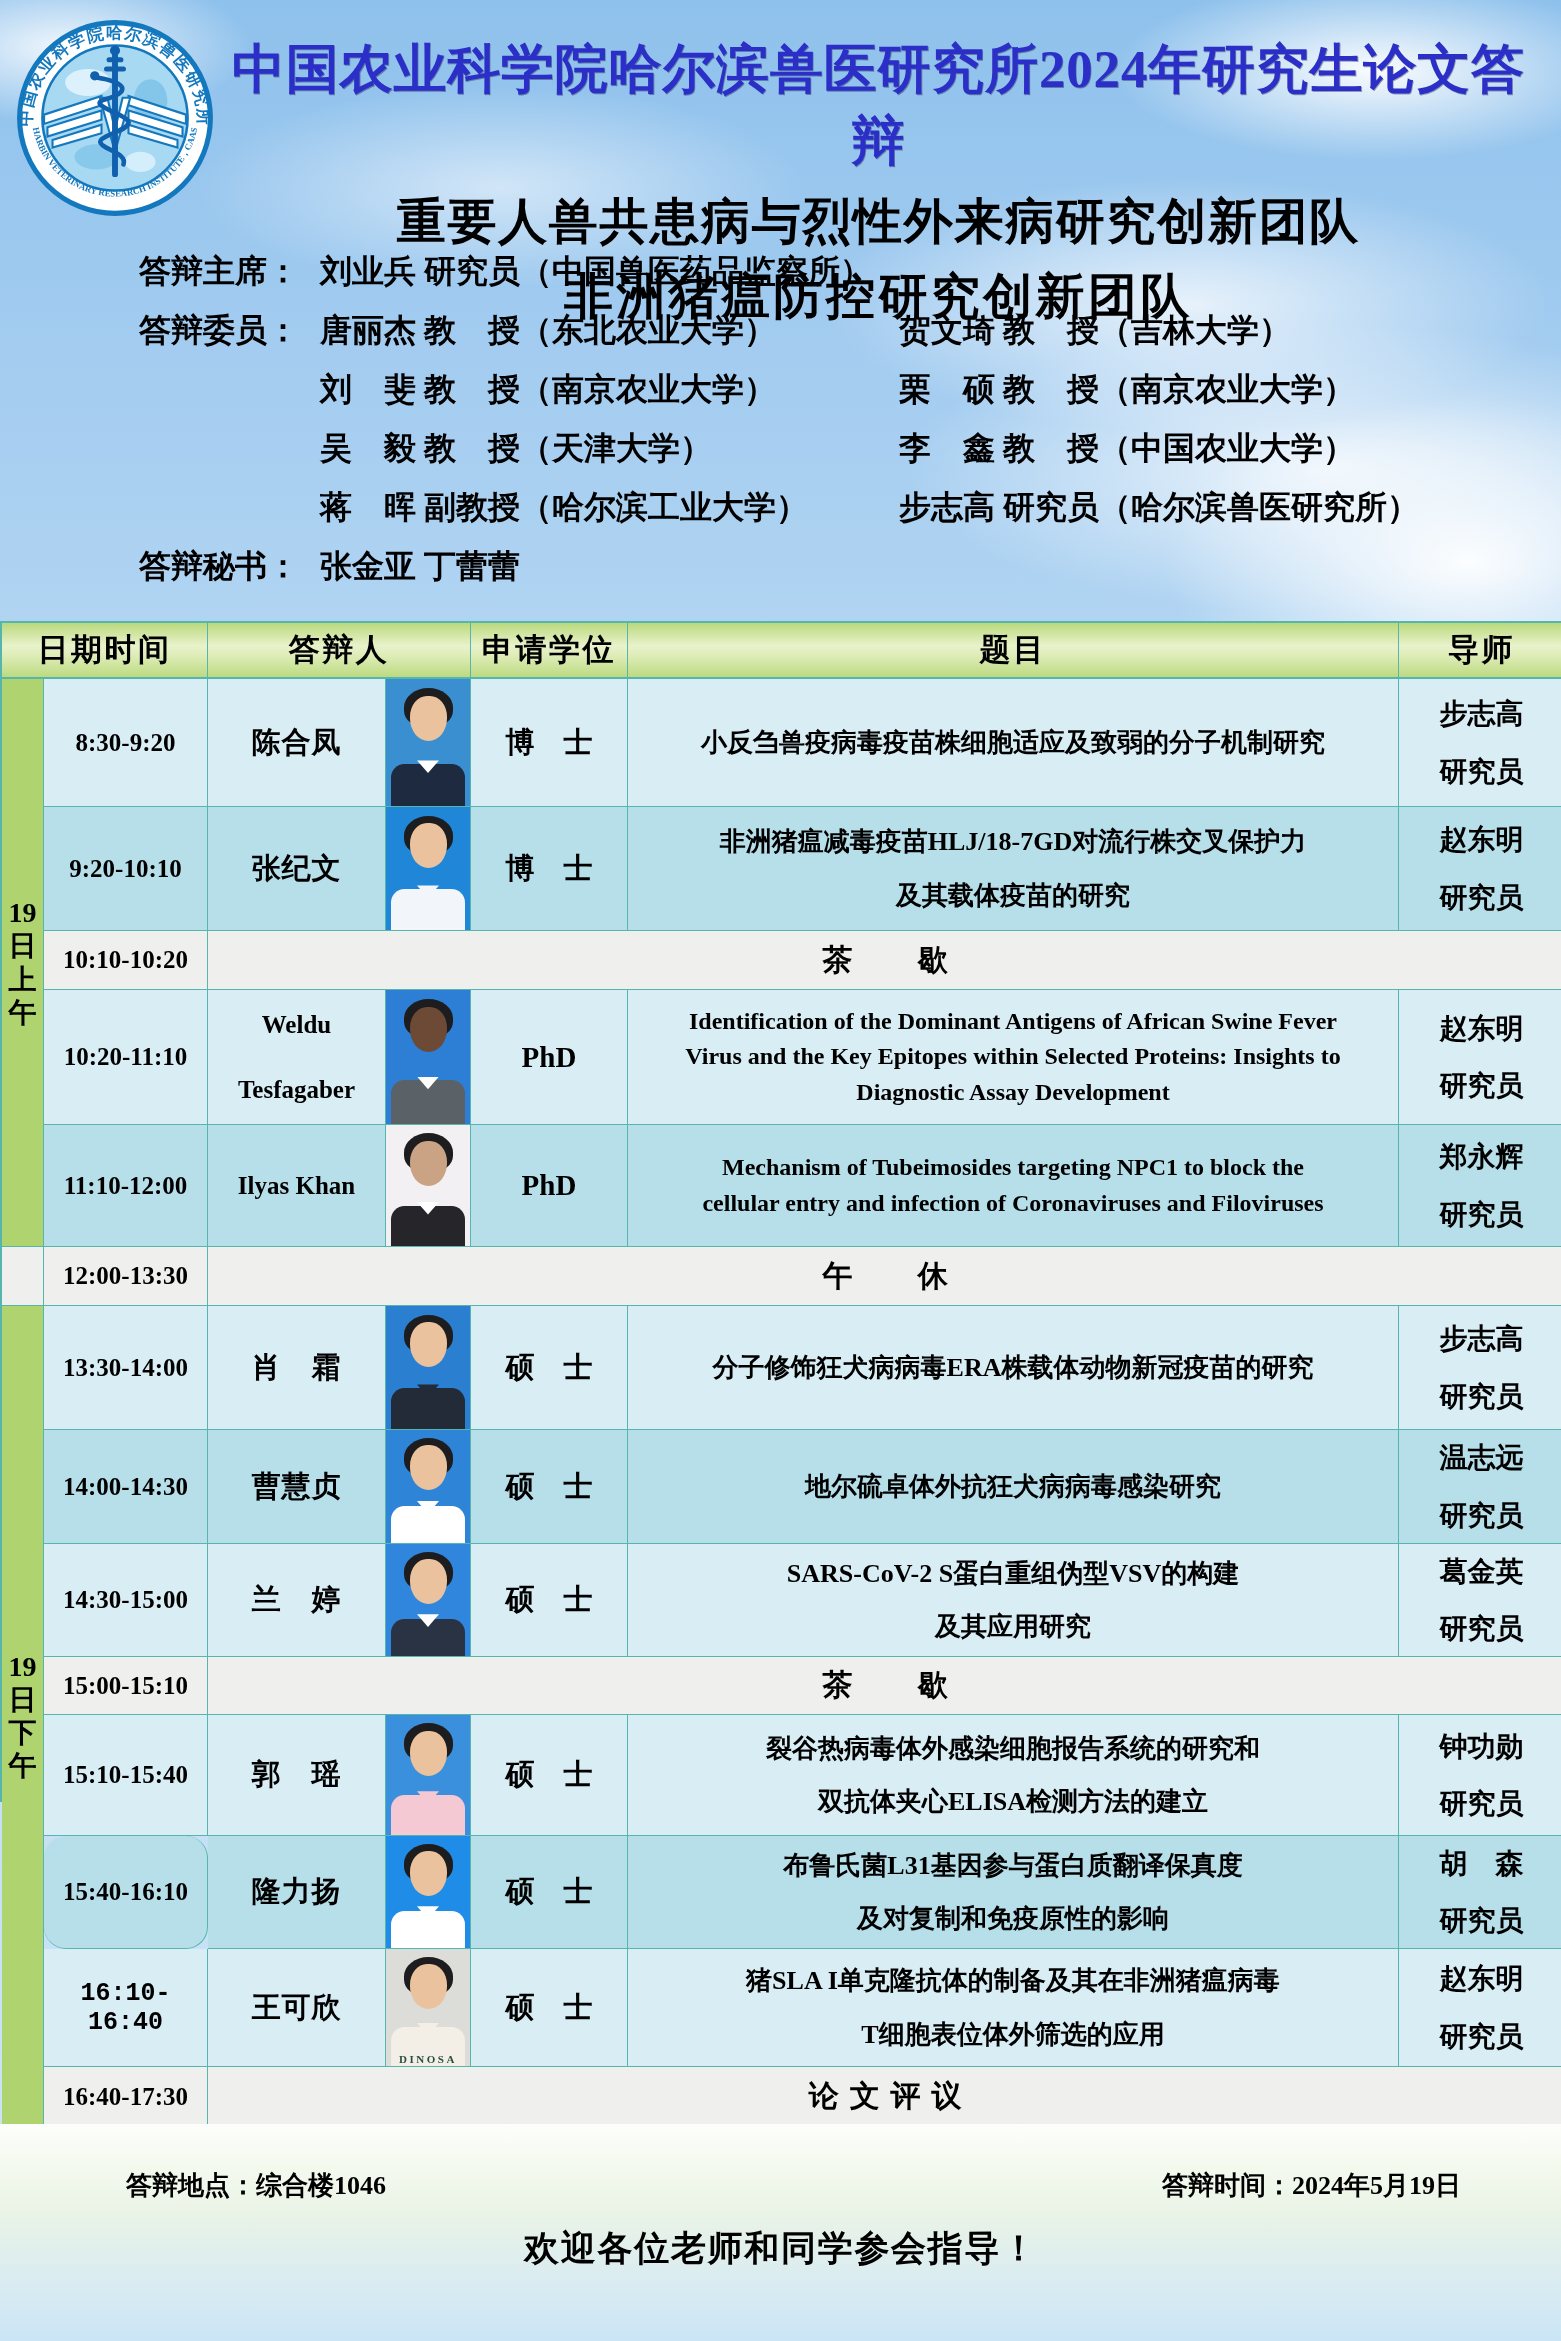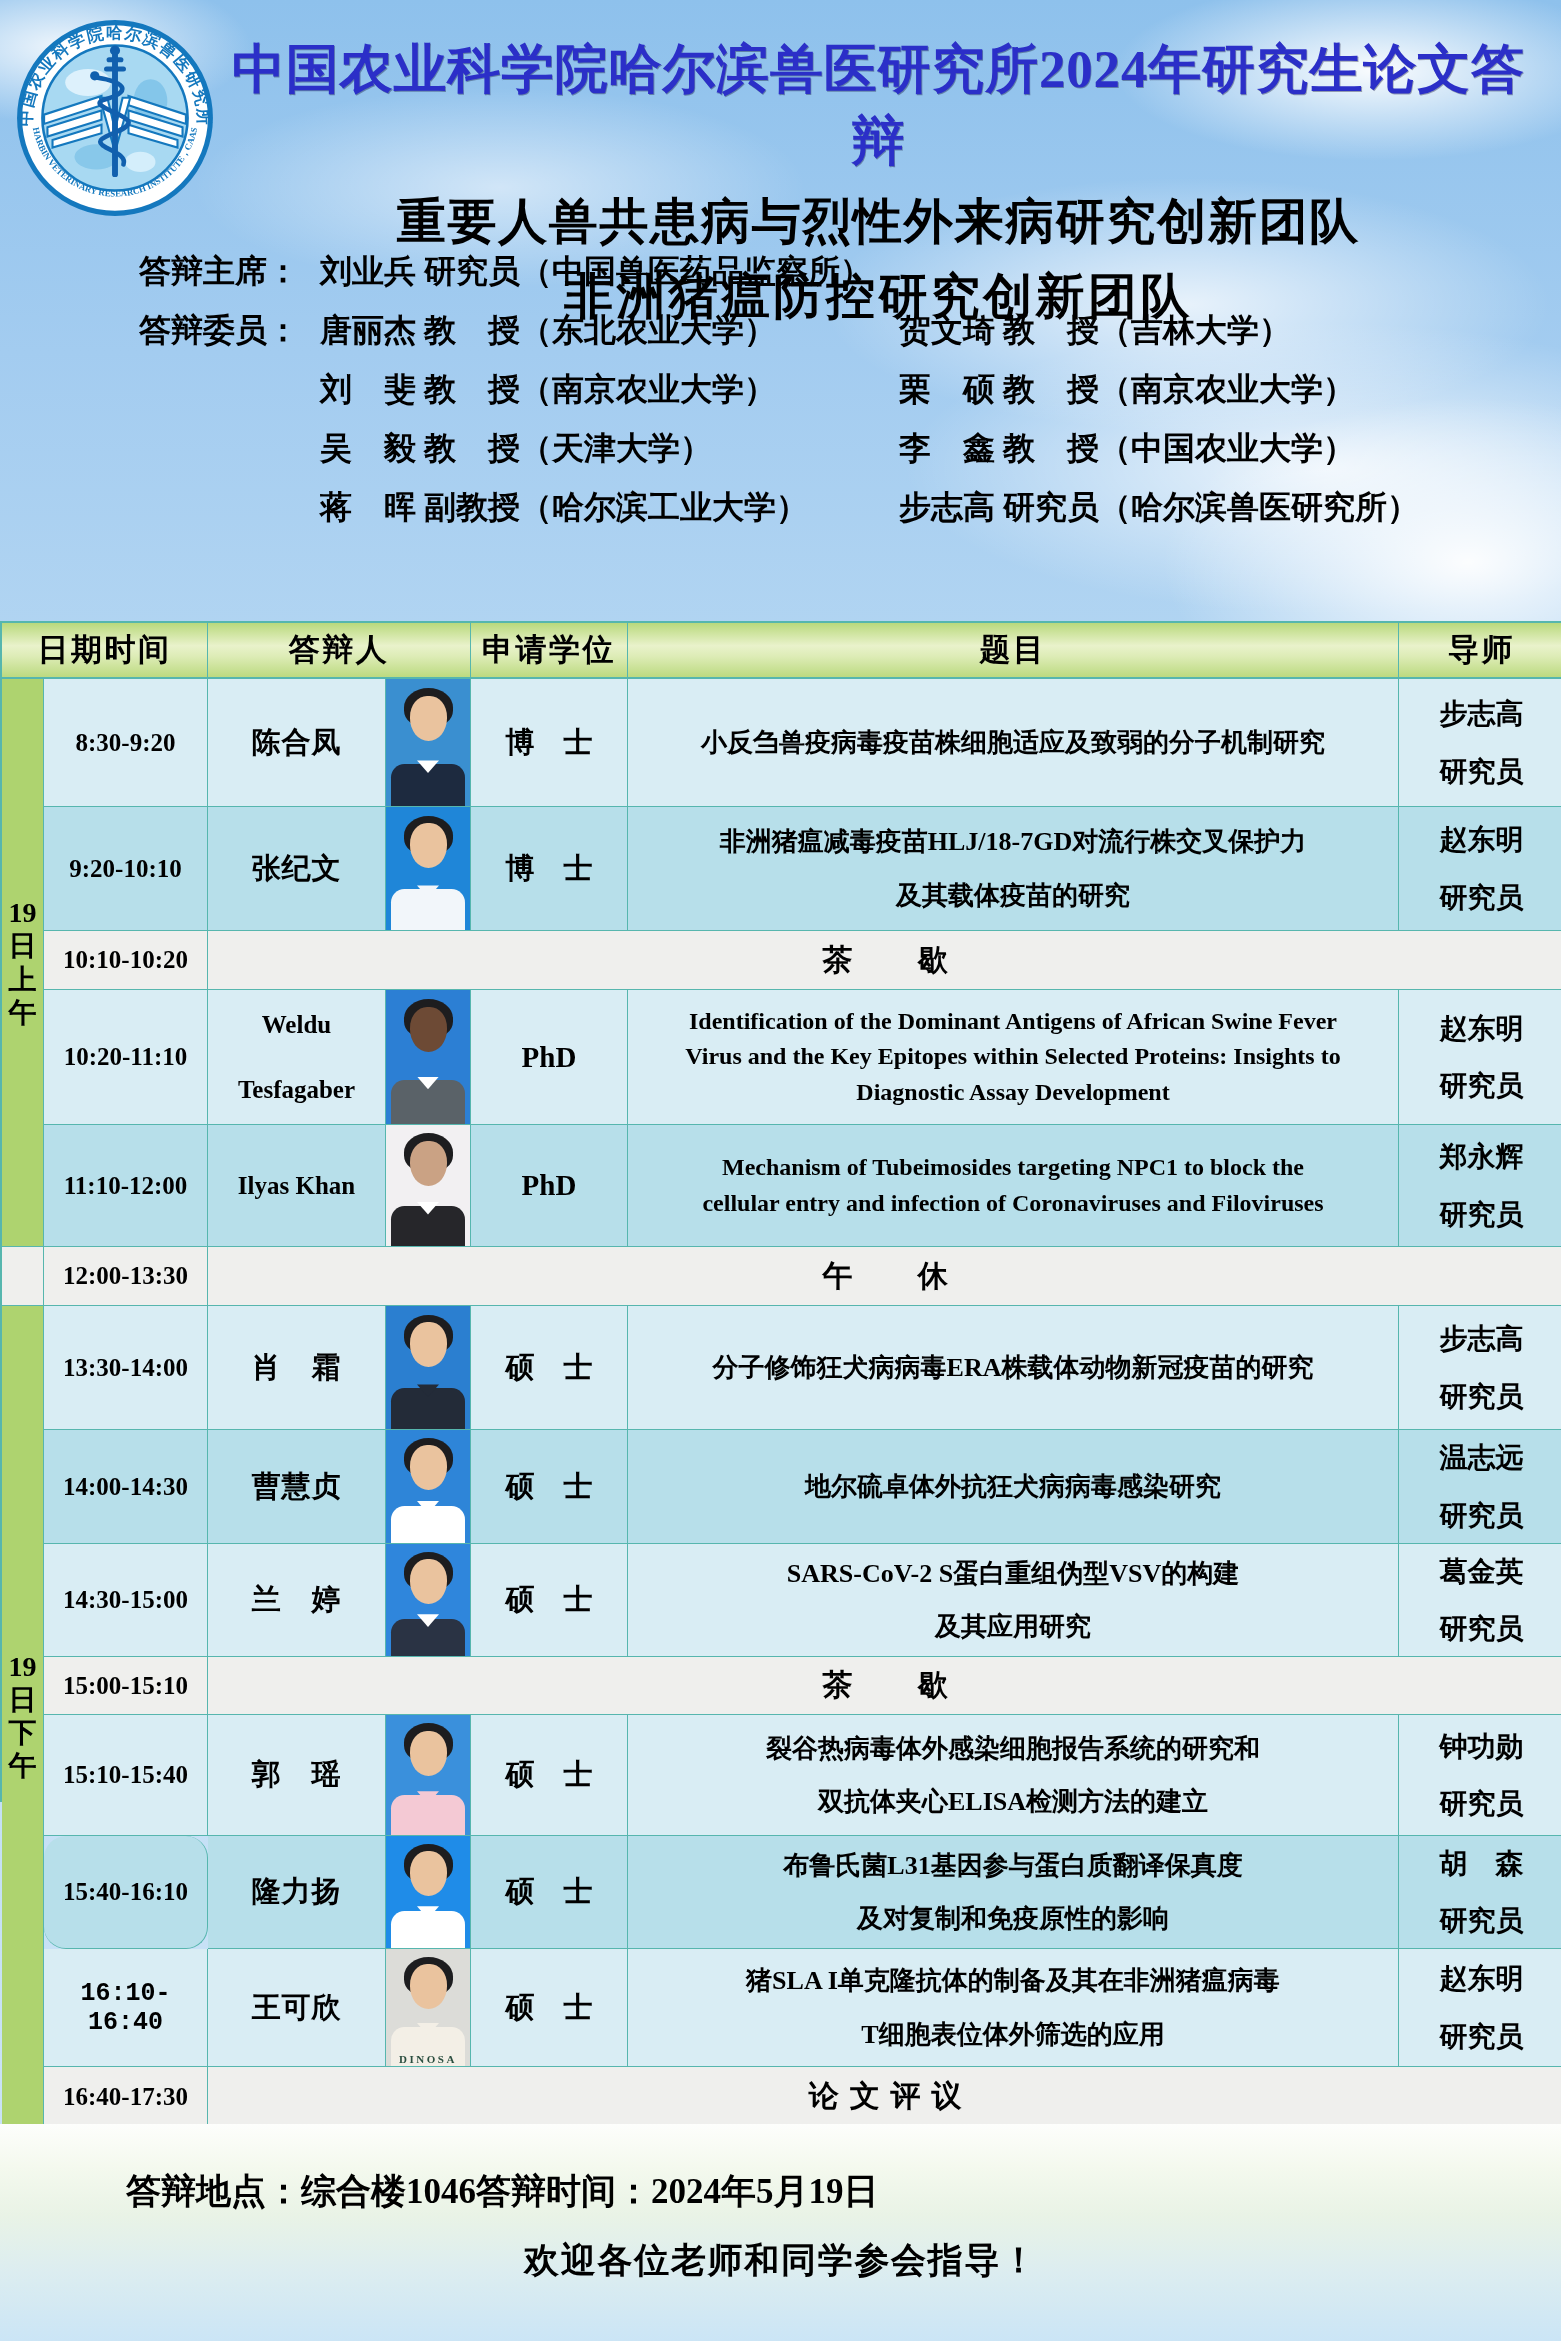--- a/index.html
+++ b/index.html
@@ -75,22 +75,22 @@
     border-radius:13.4px 13.4px 0 0;}
   .photo .collar{position:absolute; bottom:26%; left:50%; width:22px; height:12.6px; margin-left:-11px;
     clip-path:polygon(0 0,100% 0,50% 100%);}
   .photo .print{position:absolute; bottom:0.8px; left:0; width:100%; text-align:center;
     font-size:11px; font-weight:bold; color:#2a4d3e; letter-spacing:2.5px;}
   
   .footer{
     position:absolute; top:2124px; left:0; width:1562px; height:217px;
     background:linear-gradient(180deg,#fdfefc 0%,#f4f9ee 20%,#e9f3e6 42%,#dcedf0 68%,#cbe5f6 100%);
   }
-  .venue-row{display:flex; padding:44px 101px 0 126px;
-    font-size:35px; font-weight:bold;}
+  .venue-row{display:flex; justify-content:space-between; padding:44px 101px 0 126px;
+    font-size:26px; font-weight:bold;}
   .welcome{text-align:center; margin-top:22px; font-size:35px; font-weight:bold; letter-spacing:1.7px;}
 </style>
 </head>
 <body>
 
 <div class="page">
 
   <div class="top">
     <div class="logo-wrap">
       <svg width="206" height="206" viewBox="-122 -122 244 244">
@@ -133,20 +133,21 @@
       <div class="sub-title2">非洲猪瘟防控研究创新团队</div>
     </div>
   </div>
 
   <div class="committee" id="committee">
       <div class="c-line"><span class="c-label">答辩主席：</span><span class="c-entry1">刘业兵 研究员（中国兽医药品监察所）</span><span class="c-entry2"></span></div>
       <div class="c-line"><span class="c-label">答辩委员：</span><span class="c-entry1">唐丽杰 教　授（东北农业大学）</span><span class="c-entry2">贺文琦 教　授（吉林大学）</span></div>
       <div class="c-line"><span class="c-label"></span><span class="c-entry1">刘　斐 教　授（南京农业大学）</span><span class="c-entry2">栗　硕 教　授（南京农业大学）</span></div>
       <div class="c-line"><span class="c-label"></span><span class="c-entry1">吴　毅 教　授（天津大学）</span><span class="c-entry2">李　鑫 教　授（中国农业大学）</span></div>
       <div class="c-line"><span class="c-label"></span><span class="c-entry1">蒋　晖 副教授（哈尔滨工业大学）</span><span class="c-entry2">步志高 研究员（哈尔滨兽医研究所）</span></div>
+      <div class="c-line"><span class="c-label">答辩秘书：</span><span class="c-entry1">张金亚 丁蕾蕾</span><span class="c-entry2"></span></div>
     </div>
 
   <div class="vtable" id="vtable" style="grid-template-rows: 56px 128px 124px 59px 135px 122px 59px 124px 114px 113px 58px 121px 113px 118px 59px;">
       <div class="cell th" style="grid-area: 1 / 1 / auto / 3;">日期时间</div>
       <div class="cell th" style="grid-area: 1 / 3 / auto / 5;">答辩人</div>
       <div class="cell th" style="grid-area: 1 / 5 / auto / 6;">申请学位</div>
       <div class="cell th" style="grid-area: 1 / 6 / auto / 7;">题目</div>
       <div class="cell th lastcol" style="grid-area: 1 / 7 / auto / 8;">导师</div>
       <div class="cell day" style="grid-area: 2 / 1 / 7;">
         <div>19</div>

